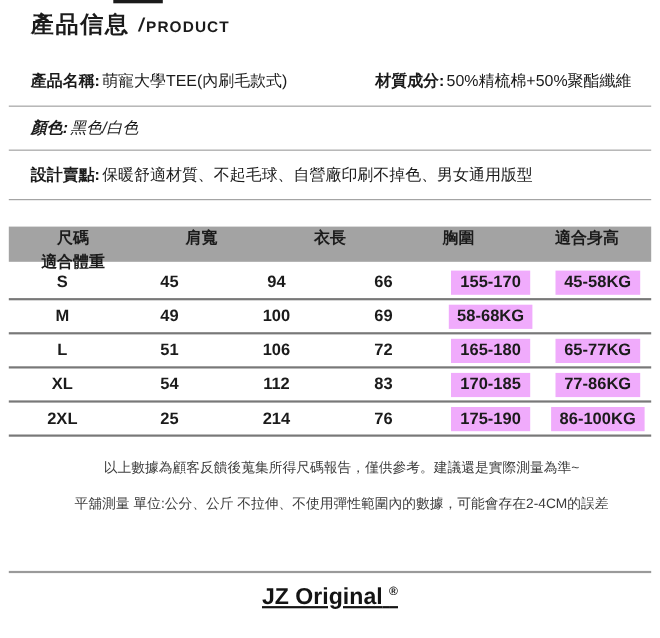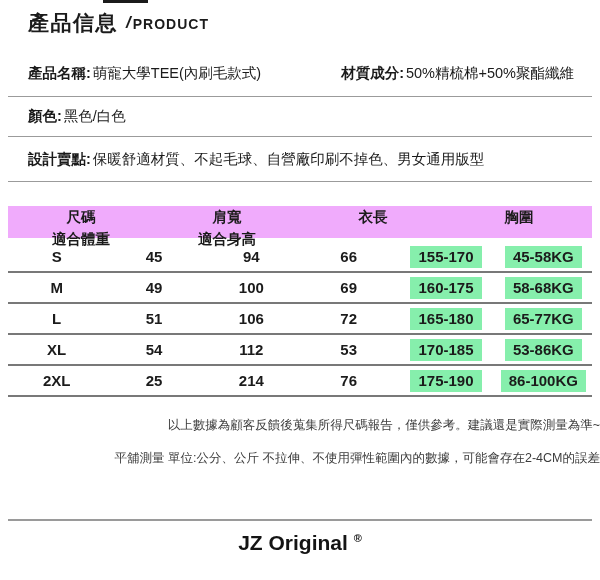--- a/index.html
+++ b/index.html
@@ -26,55 +26,55 @@
   .title-en { font-size:14px; font-weight:bold; letter-spacing:1px; margin-top:5px; line-height:16px; }
 
   .info { margin:0 8px; }
   .info-row {
     display:flex; align-items:center;
     border-bottom:1.5px solid #9b9b9b;
     padding-left:20px; padding-right:18px;
     font-size:14.5px;
   }
   .info-row.r1 { height:47px; justify-content:space-between; }
-  .info-row.r2 { height:40px; }
+  .info-row.r2 { height:40px;font-style:italic; }
   .info-row.r3 { height:45px; }
   .lbl { font-weight:bold; white-space:nowrap; }
   .val { font-weight:normal; white-space:nowrap; margin-left:2px; }
   .pair { display:flex; align-items:center; }
 
   .size-table { margin:24px 8px 0 8px; }
   .thead {
-    height:32px; background:#f0abfc;
-    display:grid; grid-template-columns:repeat(4, 1fr);
+    height:32px; background:#a3a3a3;
+    display:grid; grid-template-columns:repeat(5, 1fr);
     align-items:center; text-align:center;
     font-size:14.5px; font-weight:bold;
   }
   .tbody { margin-top:4px; }
   .trow {
     height:31px;
     display:grid; grid-template-columns:repeat(6, 1fr);
     align-items:center; text-align:center;
     font-size:15px; font-weight:bold;
     border-bottom:2px solid #787878;
   }
   .cell { line-height:22px; }
   .hl {
     display:inline-block;
-    background:#86efac;
+    background:#f0abfc;
     padding:2px 8px;
     line-height:18px;
     text-align:right;
   }
 
-  .notes { margin-top:12px; text-align:right; color:#3c3c3c;padding-left:21px; }
+  .notes { margin-top:12px; text-align:center; color:#3c3c3c;padding-left:21px; }
   .note-line { font-size:12.5px; line-height:33px; white-space:nowrap; }
 
   .footer-divider { margin:44px 8px 0 8px; border-top:2px solid #9a9a9a; }
-  .footer { margin-top:10px; text-align:center; font-size:21px; font-weight:bold; color:#141414; }
+  .footer { margin-top:10px; text-align:center; font-size:21px; font-weight:bold; color:#141414;text-decoration:underline; }
   .footer sup { font-size:11px; font-weight:bold; }
 </style>
 </head>
 <body>
 
 <div class="page">
 
   <div class="top-artifact"></div>
 
   <div class="title-row">
@@ -103,59 +103,58 @@
       <span class="val">保暖舒適材質、不起毛球、自營廠印刷不掉色、男女通用版型</span>
     </div>
   </div>
 
   <div class="size-table">
     <div class="thead">
       <div class="cell">尺碼</div>
       <div class="cell">肩寬</div>
       <div class="cell">衣長</div>
       <div class="cell">胸圍</div>
+      <div class="cell">適合身高</div>
       <div class="cell">適合體重</div>
-      <div class="cell">適合身高</div>
     </div>
     <div class="tbody">
 
       <div class="trow">
         <div class="cell">S</div>
         <div class="cell">45</div>
         <div class="cell">94</div>
         <div class="cell">66</div>
         <div class="cell"><span class="hl">155-170</span></div>
         <div class="cell"><span class="hl">45-58KG</span></div>
       </div>
 
       <div class="trow">
         <div class="cell">M</div>
         <div class="cell">49</div>
         <div class="cell">100</div>
         <div class="cell">69</div>
-        <div class="cell"><span class="hl">160-175</span></div>
         <div class="cell"><span class="hl">58-68KG</span></div>
       </div>
 
       <div class="trow">
         <div class="cell">L</div>
         <div class="cell">51</div>
         <div class="cell">106</div>
         <div class="cell">72</div>
         <div class="cell"><span class="hl">165-180</span></div>
         <div class="cell"><span class="hl">65-77KG</span></div>
       </div>
 
       <div class="trow">
         <div class="cell">XL</div>
         <div class="cell">54</div>
         <div class="cell">112</div>
-        <div class="cell">53</div>
+        <div class="cell">83</div>
         <div class="cell"><span class="hl">170-185</span></div>
-        <div class="cell"><span class="hl">53-86KG</span></div>
+        <div class="cell"><span class="hl">77-86KG</span></div>
       </div>
 
       <div class="trow">
         <div class="cell">2XL</div>
         <div class="cell">25</div>
         <div class="cell">214</div>
         <div class="cell">76</div>
         <div class="cell"><span class="hl">175-190</span></div>
         <div class="cell"><span class="hl">86-100KG</span></div>
       </div>

